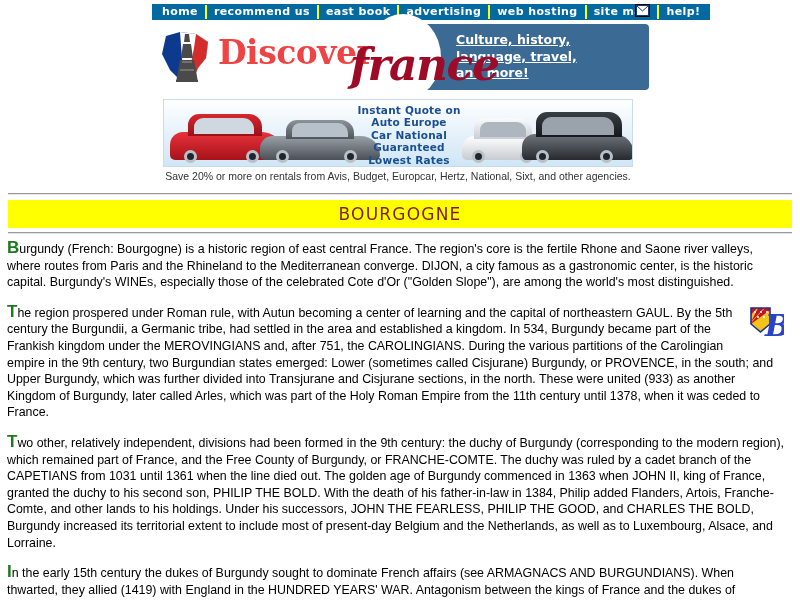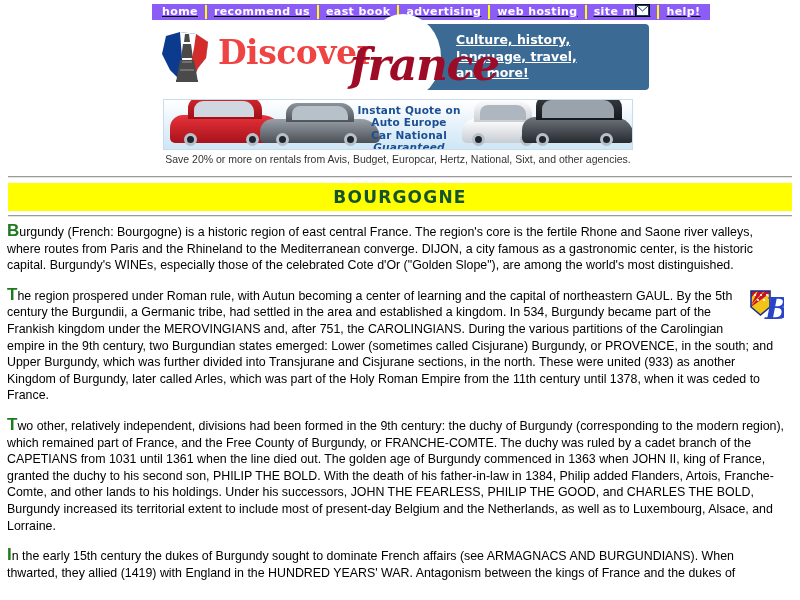--- a/index.html
+++ b/index.html
@@ -14,27 +14,26 @@
   
   .nav-wrap {
     position: relative;
     height: 24px;
     padding-top: 3px;
   }
   .nav-bar {
     position: absolute;
     left: 152px; top: 3px;
     height: 18px;
-    background: #8b5cf6;
+    background: #0369a1;
     border-top: 1px solid #ffffff;
     border-bottom: 1px solid #ffffff;
     display: flex;
     align-items: stretch;
     padding: 0 3px;
-    text-decoration: underline;
   }
   .nav-item {
     color: #ffffff;
     font-family: "DejaVu Sans", sans-serif;
     font-size: 11px;
     font-weight: bold;
     letter-spacing: 0.4px;
     line-height: 16px;
     padding: 0 7px;
     white-space: nowrap;
@@ -113,38 +112,38 @@
     letter-spacing: -1.5px;
   }
 
   
   .ad-wrap {
     margin: 9px 0 0 163px;
     width: 470px;
   }
   .ad-box {
     position: relative;
-    width: 470px; height: 51px;
+    width: 470px; height: 68px;
     background: linear-gradient(#ffffff 0%, #e8f3fb 45%, #cfe6f5 100%);
     border: 1px solid #c9dced;
     overflow: hidden;
   }
   .ad-text {
     position: absolute;
     left: 175px; top: 4px;
     width: 140px;
     text-align: center;
     color: #1a4f93;
     font-family: "DejaVu Sans", sans-serif;
     font-weight: bold;
     font-size: 10.5px;
     line-height: 12.4px;
     letter-spacing: 0.2px;
   }
-  .ad-text .it { font-style: italic; }
+  .ad-text .it { }
   .ad-caption {
     margin-top: 3px;
     width: 470px;
     text-align: center;
     font-size: 10.5px;
     color: #333333;
     font-family: "Liberation Sans", sans-serif;
   }
   
   .car { position: absolute; bottom: 6px; }
@@ -166,22 +165,22 @@
     height: 28px;
     background: #ffff00;
     display: flex;
     align-items: center;
     justify-content: center;
   }
   .title-band h1 {
     margin: 16px;
     font-family: "DejaVu Sans", sans-serif;
     font-size: 17px;
-    font-weight: bold;
-    color: #14532d;
+    font-weight: normal;
+    color: #7f1d1d;
     letter-spacing: 1.2px;
   }
   hr.rule2 {
     border: 0;
     border-top: 1px solid #9a9a9a;
     border-bottom: 1px solid #e4e4e4;
     margin: 4px 8px 0 8px;
     height: 0;
   }
 

